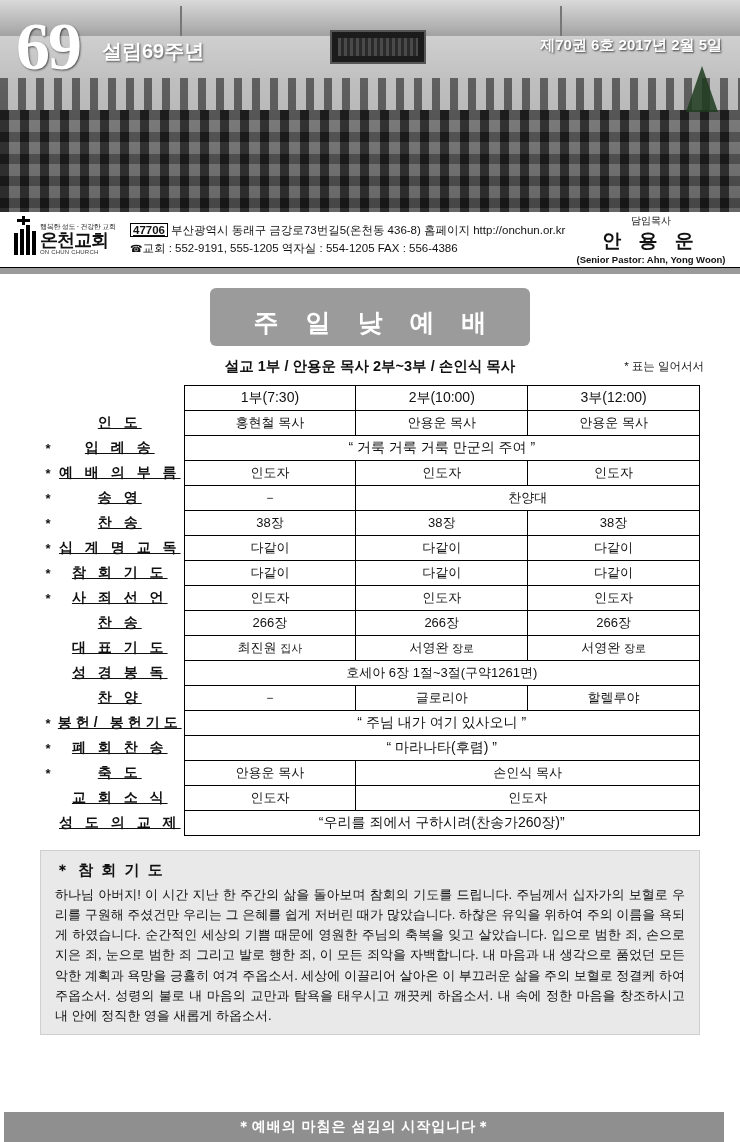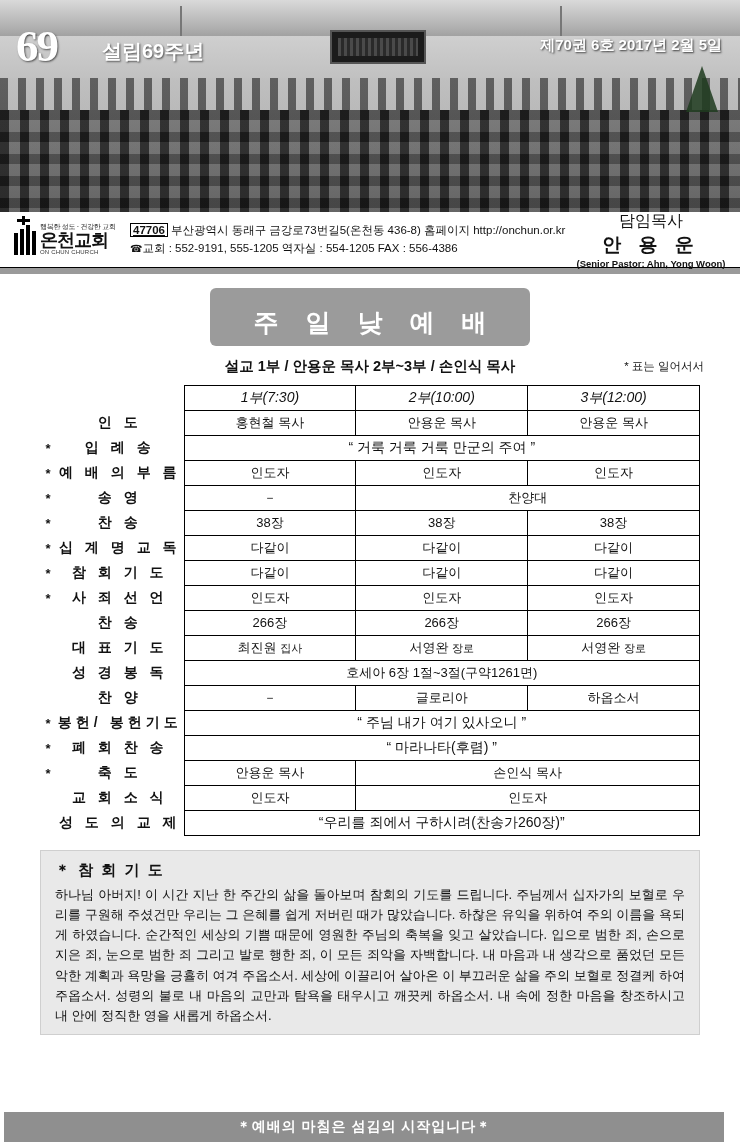--- a/index.html
+++ b/index.html
@@ -64,21 +64,21 @@
     position:absolute; right:22px; top:66px; width:0; height:0;
     border-left:16px solid transparent; border-right:16px solid transparent;
     border-bottom:46px solid #1f3b1f; opacity:.85;
   }
   .anniv {
     position:absolute; left:16px; top:18px; width:300px; height:66px;
     color:#fff;
   }
   .anniv .big {
     font-family:"Liberation Serif", serif;
-    font-size:45px; font-weight:bold; letter-spacing:-2px;
+    font-size:68px; font-weight:bold; letter-spacing:-2px;
     text-shadow:1px 1px 2px rgba(0,0,0,.6);
     line-height:56px;
   }
   .anniv .small {
     position:absolute; left:86px; top:20px;
     font-size:20px; font-weight:bold;
     text-shadow:1px 1px 2px rgba(0,0,0,.6);
   }
   .issue {
     position:absolute; right:18px; top:36px;
@@ -118,21 +118,21 @@
   .logo-en { font-size:6px; color:#333; letter-spacing:.2px;}
   .addr-block { flex:1; font-size:11.5px; line-height:1.55; padding-left:2px;}
   .zip {
     border:1px solid #000; padding:0 2px; margin-right:3px; font-weight:bold;
     text-decoration:underline;
   }
   .phone-ico { font-size:10px; }
   .pastor-block {
     width:168px; text-align:center; padding-right:10px;
   }
-  .pastor-line1 { font-size:16px; }
+  .pastor-line1 { font-size:10px; }
   .pastor-name { font-size:19px; font-weight:bold; letter-spacing:6px; }
   .pastor-en { font-size:9.5px; font-weight:bold; }
 
   .rule-thick { width:740px; height:6px; background:#9a9a9a; }
 
   
   .title-wrap { text-align:center; margin-top:14px; }
   .title-pill {
     display:inline-block;
     background:#9b9b9b;
@@ -153,31 +153,31 @@
 
   
   table.order {
     width:660px; margin:9px auto 0 auto;
     border-collapse:collapse;
     font-size:13px;
   }
   table.order td, table.order th { padding:0; }
   .lbl {
     width:128px; text-align:center; font-weight:bold; font-size:14px;
-    letter-spacing:4px; padding:2px 0 2px 12px; white-space:nowrap;
+    letter-spacing:4px; padding:2px 0 2px 12px; white-space:nowrap;text-decoration:underline;
   }
   .star {
     width:16px; text-align:center; font-weight:bold; font-size:13px;
   }
   .cell {
     text-align:center; border:1px solid #000; border-top:none; border-bottom:none;
     height:25px; vertical-align:middle;
   }
   .hdr .cell {
-    border-top:1px solid #000; border-bottom:1px solid #000; font-size:14px;font-style:italic;
+    border-top:1px solid #000; border-bottom:1px solid #000; font-size:14px;
   }
   .row-line td.cell { border-bottom:1px solid #000; }
   .small-sub { font-size:11px; }
   .mid-quote { font-size:14px; }
   .sermon { font-size:18px; font-weight:bold; }
 
   
   .prayer {
     width:660px; margin:14px auto 0 auto;
     background:#e9e9e9;
@@ -333,21 +333,21 @@
       <tr class="row-line">
         <td class="star"></td>
         <td class="lbl">성  경  봉  독</td>
         <td class="cell" colspan="3">호세아 6장 1절~3절(구약1261면)</td>
       </tr>
       <tr class="row-line">
         <td class="star"></td>
         <td class="lbl">찬          양</td>
         <td class="cell">－</td>
         <td class="cell">글로리아</td>
-        <td class="cell">하옵소서</td>
+        <td class="cell">할렐루야</td>
       </tr>
       <tr class="row-line">
         <td class="star">*</td>
         <td class="lbl">봉헌/ 봉헌기도</td>
         <td class="cell mid-quote" colspan="3">“ 주님 내가 여기 있사오니 ”</td>
       </tr>
       <tr class="row-line">
         <td class="star">*</td>
         <td class="lbl">폐  회  찬  송</td>
         <td class="cell mid-quote" colspan="3">“ 마라나타(후렴) ”</td>

